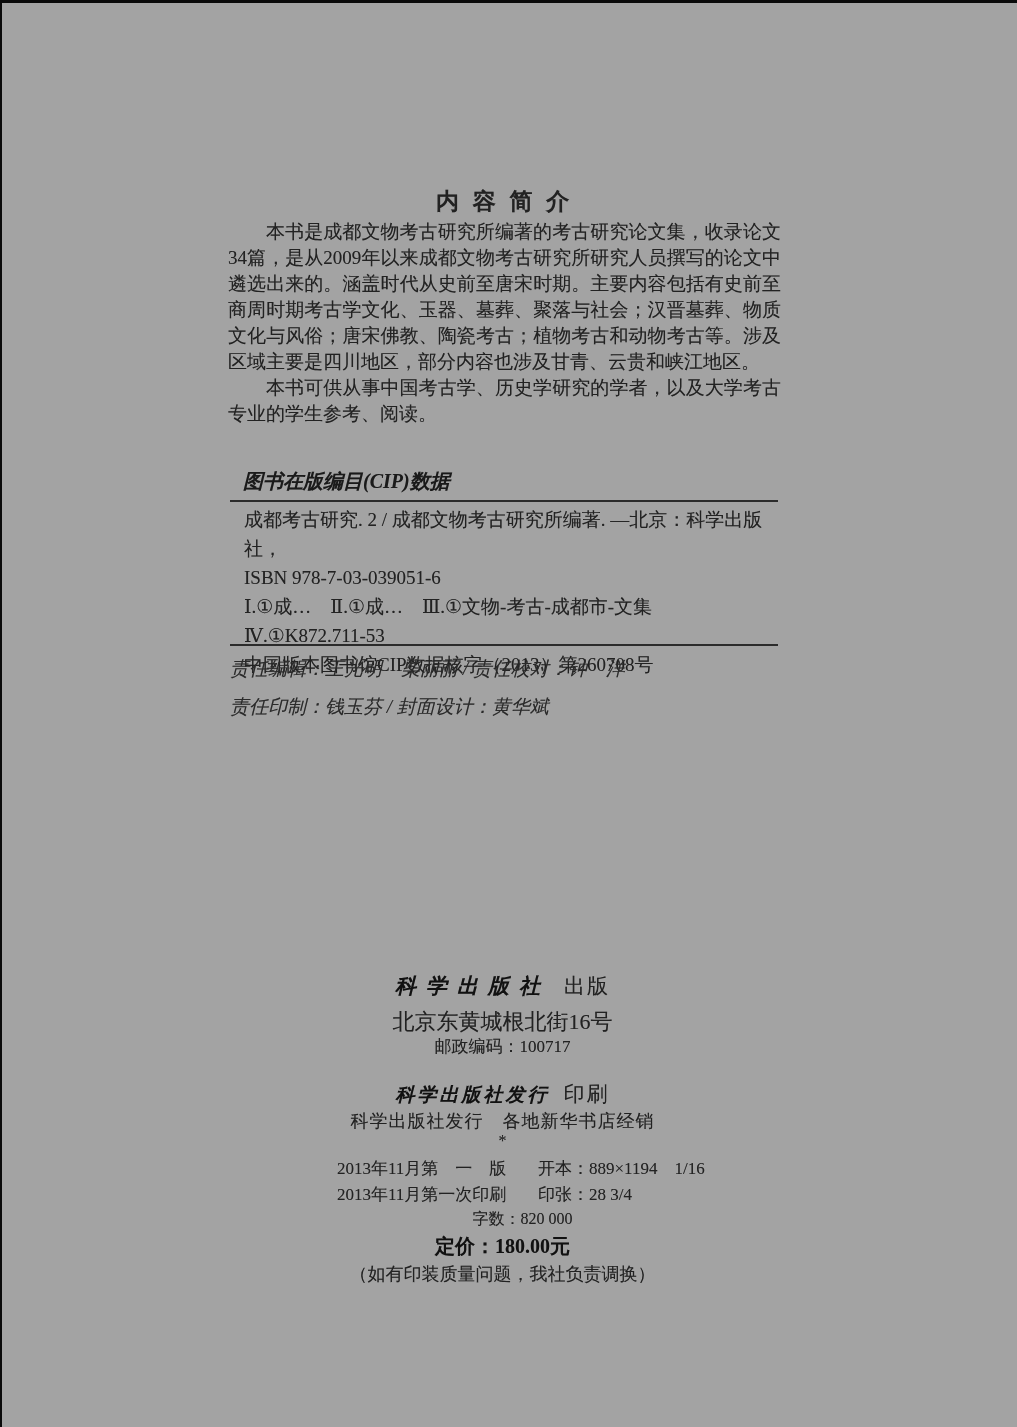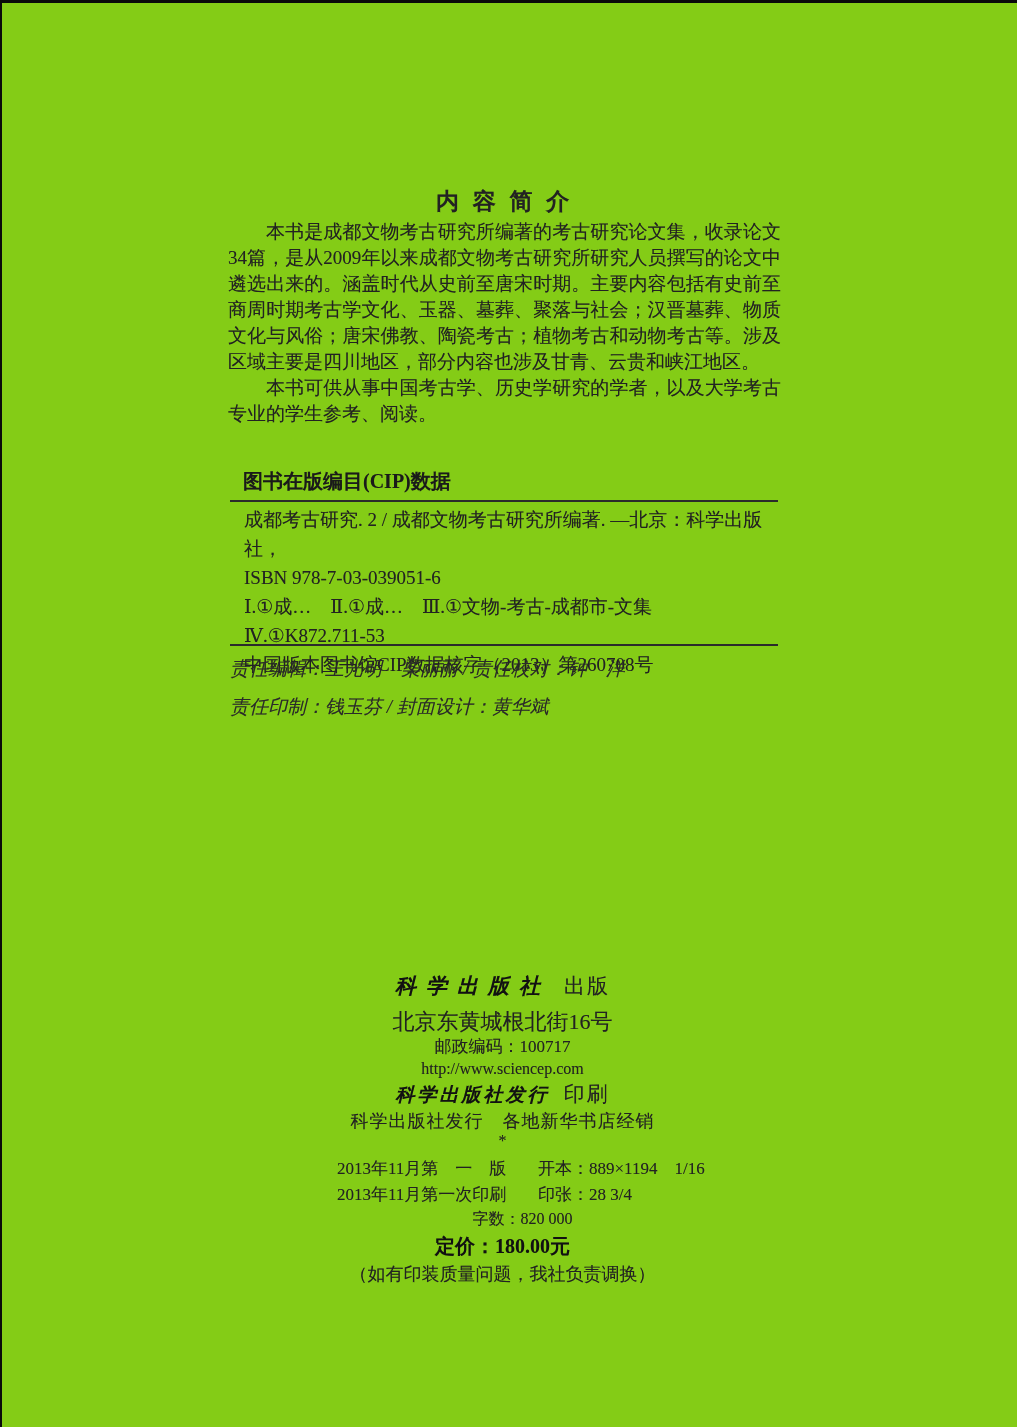--- a/index.html
+++ b/index.html
@@ -1,20 +1,20 @@
 <!DOCTYPE html>
 <html><head>
 <meta charset="utf-8">
 <style>
   html, body { margin: 0; padding: 0; background: #ffffff; }
   .page {
     position: relative;
     width: 1017px;
     height: 1427px;
-    background: #84cc16;
+    background: #a3a3a3;
     font-family: "Liberation Serif", "DejaVu Serif", serif;
     color: #262626;
     overflow: hidden;
   }
   .edge-top {
     position: absolute; top: 0; left: 0; width: 100%; height: 3px;
     background: #0a0a0a;
   }
   .edge-left {
     position: absolute; top: 0; left: 0; width: 2px; height: 100%;
@@ -27,21 +27,21 @@
     color: #222;
   }
   .intro {
     position: absolute; top: 219px; left: 228px; width: 553px;
     font-size: 19px; line-height: 26px; text-align: justify;
     color: #222;
   }
   .intro p { margin: 0; text-indent: 2em; }
   .cip-heading {
     position: absolute; top: 468px; left: 243px;
-    font-size: 20px; font-weight: bold; color: #1a1a1a;
+    font-size: 20px; font-weight: bold; color: #1a1a1a; font-style: italic;
   }
   .rule {
     position: absolute; left: 230px; width: 548px; height: 0;
     border-top: 2px solid #2b2b2b;
   }
   .rule-top { top: 500px; }
   .rule-bottom { top: 644px; }
   .cip-body {
     position: absolute; top: 505px; left: 230px; width: 560px;
     font-size: 19px; line-height: 29px; color: #222;
@@ -110,21 +110,20 @@
   <div class="staff">
     <div class="staff-line-1">责任编辑：王光明　柴丽丽 / 责任校对：钟　洋</div>
     <div class="staff-line-2">责任印制：钱玉芬 / 封面设计：黄华斌</div>
   </div>
 
   <div class="colophon-line pub-name-line">
     <span class="brush">科学出版社</span><span class="pub-suffix">出版</span>
   </div>
   <div class="colophon-line pub-address">北京东黄城根北街16号</div>
   <div class="colophon-line pub-postcode">邮政编码：100717</div>
-  <div class="colophon-line pub-website">http://www.sciencep.com</div>
   <div class="colophon-line printer-line">
     <span class="brush">科学出版社发行</span><span class="pub-suffix">印刷</span>
   </div>
   <div class="colophon-line pub-distribution">科学出版社发行　各地新华书店经销</div>
   <div class="colophon-line star-line">*</div>
 
   <div class="ed-row ed-row-1">
     <span class="ed-left">2013年11月第　一　版</span>
     <span class="ed-right">开本：889×1194　1/16</span>
   </div>

